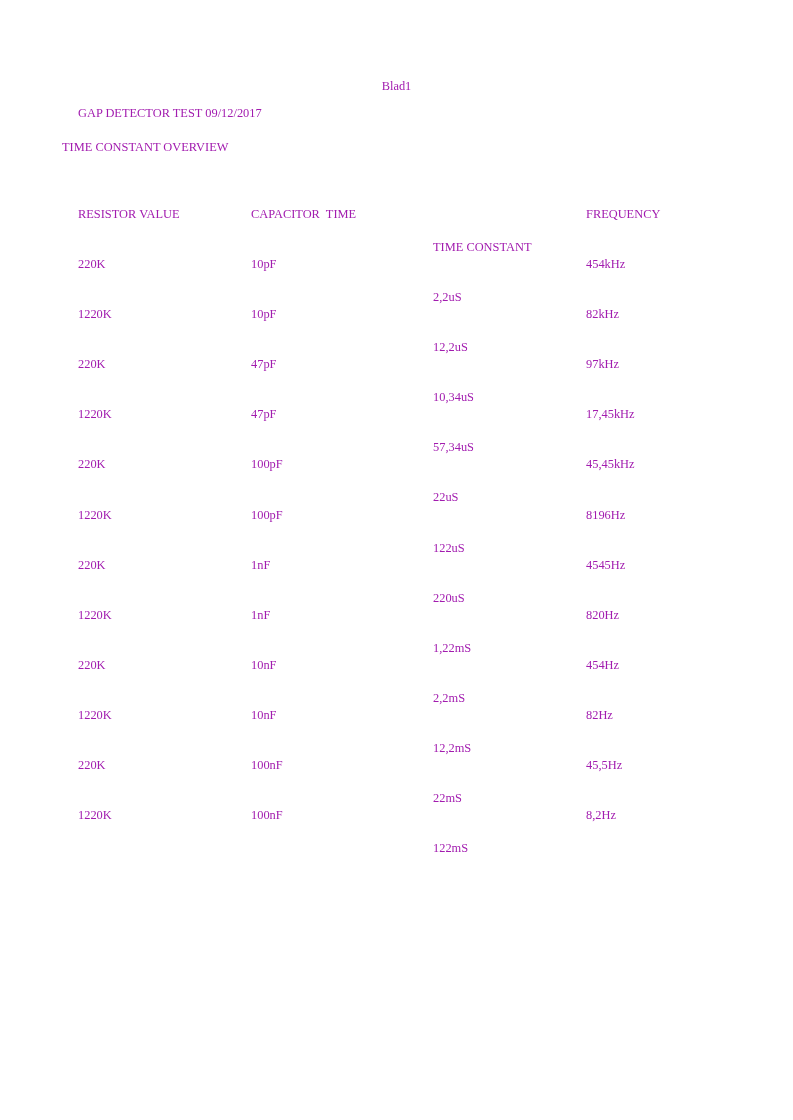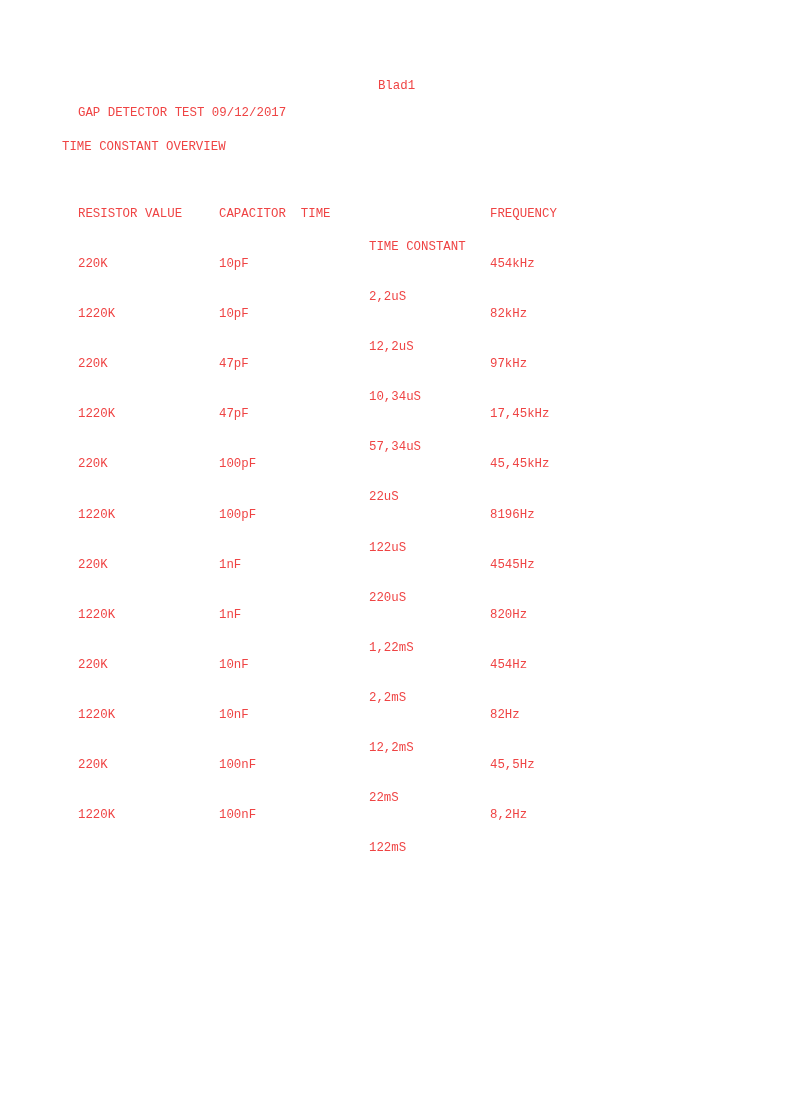--- a/index.html
+++ b/index.html
@@ -5,23 +5,23 @@
   html, body {
     margin: 0;
     padding: 0;
     background: #ffffff;
   }
   .page {
     position: relative;
     width: 793px;
     height: 1120px;
     background: #ffffff;
-    font-family: Liberation Mono, monospace;
+    font-family: Liberation Serif, serif;
     font-size: 12.4px;
-    color: #ef4444;
+    color: #a21caf;
     overflow: hidden;
   }
   .sheet-title {
     position: absolute;
     top: 79px;
     left: 0;
     width: 100%;
     text-align: center;
     white-space: pre;
   }
@@ -38,20 +38,21 @@
     white-space: pre;
   }
   .tc-table {
     position: absolute;
     top: 206px;
     left: 78px;
     line-height: 17.1px;
   }
   .tc-row {
     display: flex;
+    gap: 32px;
   }
   .tc-row > span {
     white-space: pre;
   }
   .col-resistor  { width: 141px; }
   .col-capacitor { width: 150px; }
   .col-timeconst { width: 121px; margin-top: 33px; }
   .col-frequency { width: 110px; }
   .page-footer {
     position: absolute;

